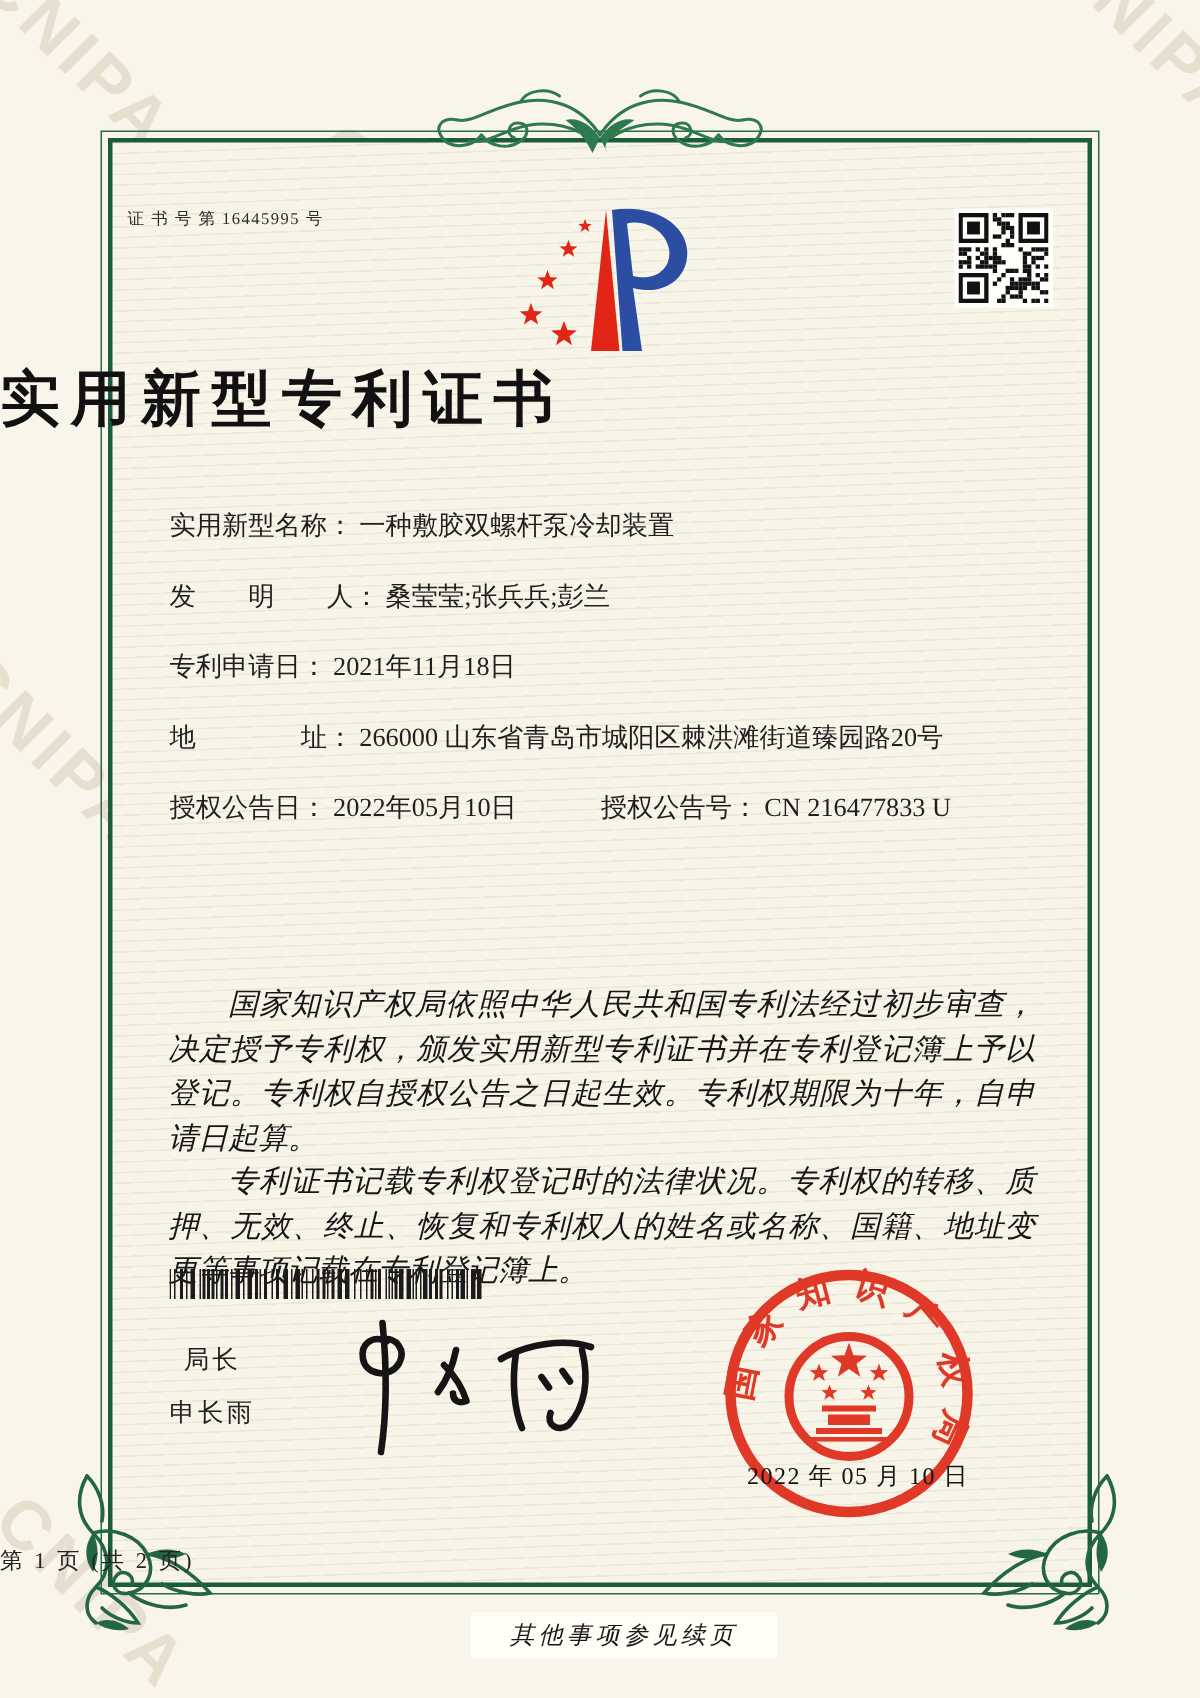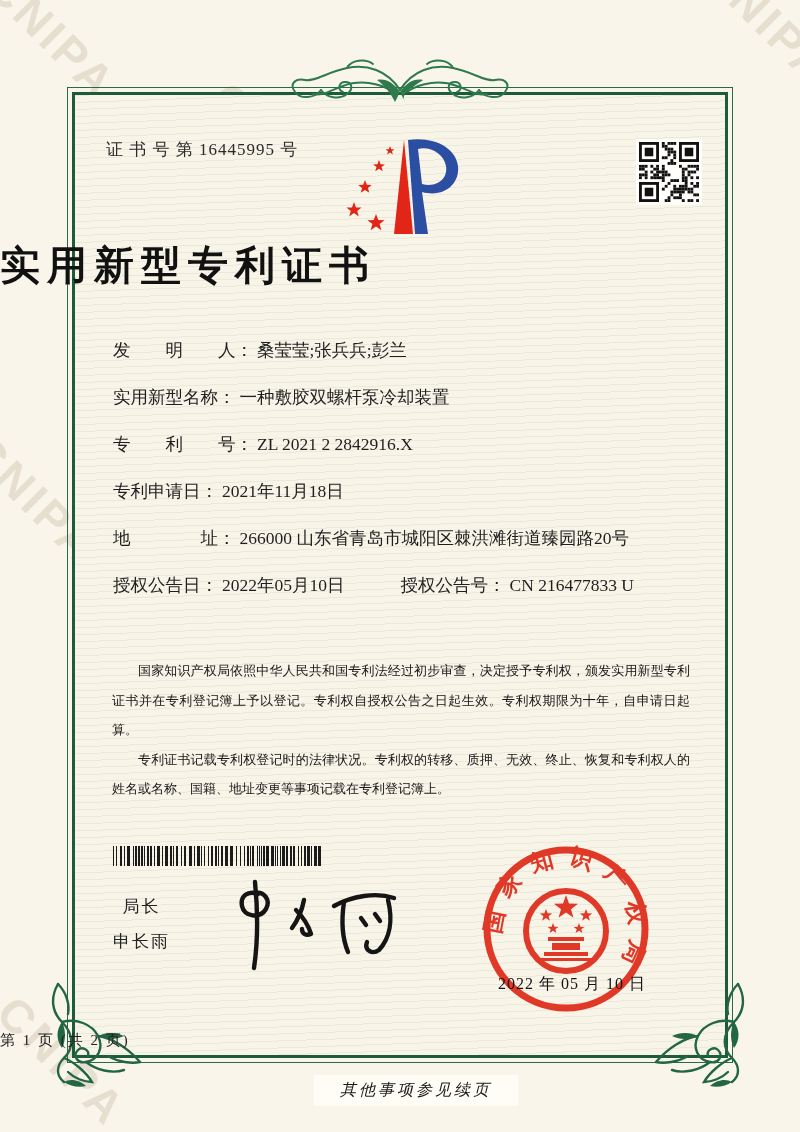--- a/index.html
+++ b/index.html
@@ -28,41 +28,41 @@
         rgba(150,180,150,0.16) 0px, rgba(150,180,150,0.16) 1px,
         rgba(0,0,0,0) 1px, rgba(0,0,0,0) 7px),
       #f9f4e8;
   }
   .ornament-top { position:absolute; left:275px; top:52px; z-index:3; }
   .ornament-corner { position:absolute; z-index:3; }
   .ornament-bl { left:40px; top:978px; }
   .ornament-br { left:636px; top:978px; transform:scaleX(-1); }
   
   .cert-no {
-    position:absolute; left:106px; top:138px; z-index:4;
-    font-size:17px; color:#2b2b2b; letter-spacing:1px;
+    position:absolute; left:85px; top:138px; z-index:4;
+    font-size:11px; color:#2b2b2b; letter-spacing:1px;
   }
   .logo { position:absolute; left:338px; top:136px; z-index:4; }
   .qr { position:absolute; left:636px; top:139px; z-index:4; background:#fffefb; padding:3px; }
   .title {
     position:absolute; left:0; top:238px; width:800px; z-index:4;
     text-align:left; font-size:40px; font-weight:bold; color:#111;
     letter-spacing:7px;
   }
   
   .fields { position:absolute; left:113px; top:338px; width:580px; z-index:4; }
   .field-row { height:47px; font-size:17.5px; color:#1f1f1f; white-space:nowrap; }
   .field-label { color:#1f1f1f; }
   .field-value { margin-left:4px; }
   .grant-pair2 { margin-left:56px; }
   
   .paras {
     position:absolute; left:112px; top:656px; width:578px; z-index:4;
-    font-size:13px; line-height:29.5px; color:#171717;
-    text-align:justify;
+    font-size:20px; line-height:29.5px; color:#171717;
+    font-style:italic; text-align:justify;
   }
   .paras p { text-indent:2em; }
   
   .barcode { position:absolute; left:113px; top:846px; z-index:4; }
   
   .officer { position:absolute; left:113px; top:895px; z-index:4; font-size:17px; color:#222;text-align:center; }
   .officer div { margin-bottom:12px; letter-spacing:2px; }
   .signature { position:absolute; left:218px; top:872px; z-index:5; }
   
   .seal { position:absolute; left:482px; top:845px; z-index:6; opacity:0.93; }
@@ -290,27 +290,24 @@
       <rect x="15" y="20" width="1" height="1" fill="#111"></rect>
       <rect x="17" y="20" width="1" height="1" fill="#111"></rect>
       <rect x="18" y="20" width="1" height="1" fill="#111"></rect>
       <rect x="20" y="20" width="1" height="1" fill="#111"></rect>
     </svg>
 
   <div class="title">实用新型专利证书</div>
 
   <div class="fields">
     <div class="field-row">
-      <span class="field-label">发　　明　　人：</span><span class="field-value">桑莹莹;张兵兵;彭兰</span>
-    </div>
-    <div class="field-row">
       <span class="field-label">实用新型名称：</span><span class="field-value">一种敷胶双螺杆泵冷却装置</span>
     </div>
     <div class="field-row">
-      <span class="field-label">专　　利　　号：</span><span class="field-value">ZL 2021 2 2842916.X</span>
+      <span class="field-label">发　　明　　人：</span><span class="field-value">桑莹莹;张兵兵;彭兰</span>
     </div>
     <div class="field-row">
       <span class="field-label">专利申请日：</span><span class="field-value">2021年11月18日</span>
     </div>
     <div class="field-row">
       <span class="field-label">地　　　　址：</span><span class="field-value">266000 山东省青岛市城阳区棘洪滩街道臻园路20号</span>
     </div>
     <div class="field-row">
       <span class="field-label">授权公告日：</span><span class="field-value">2022年05月10日</span><span class="grant-pair2"><span class="field-label">授权公告号：</span><span class="field-value">CN 216477833 U</span></span>
     </div>

